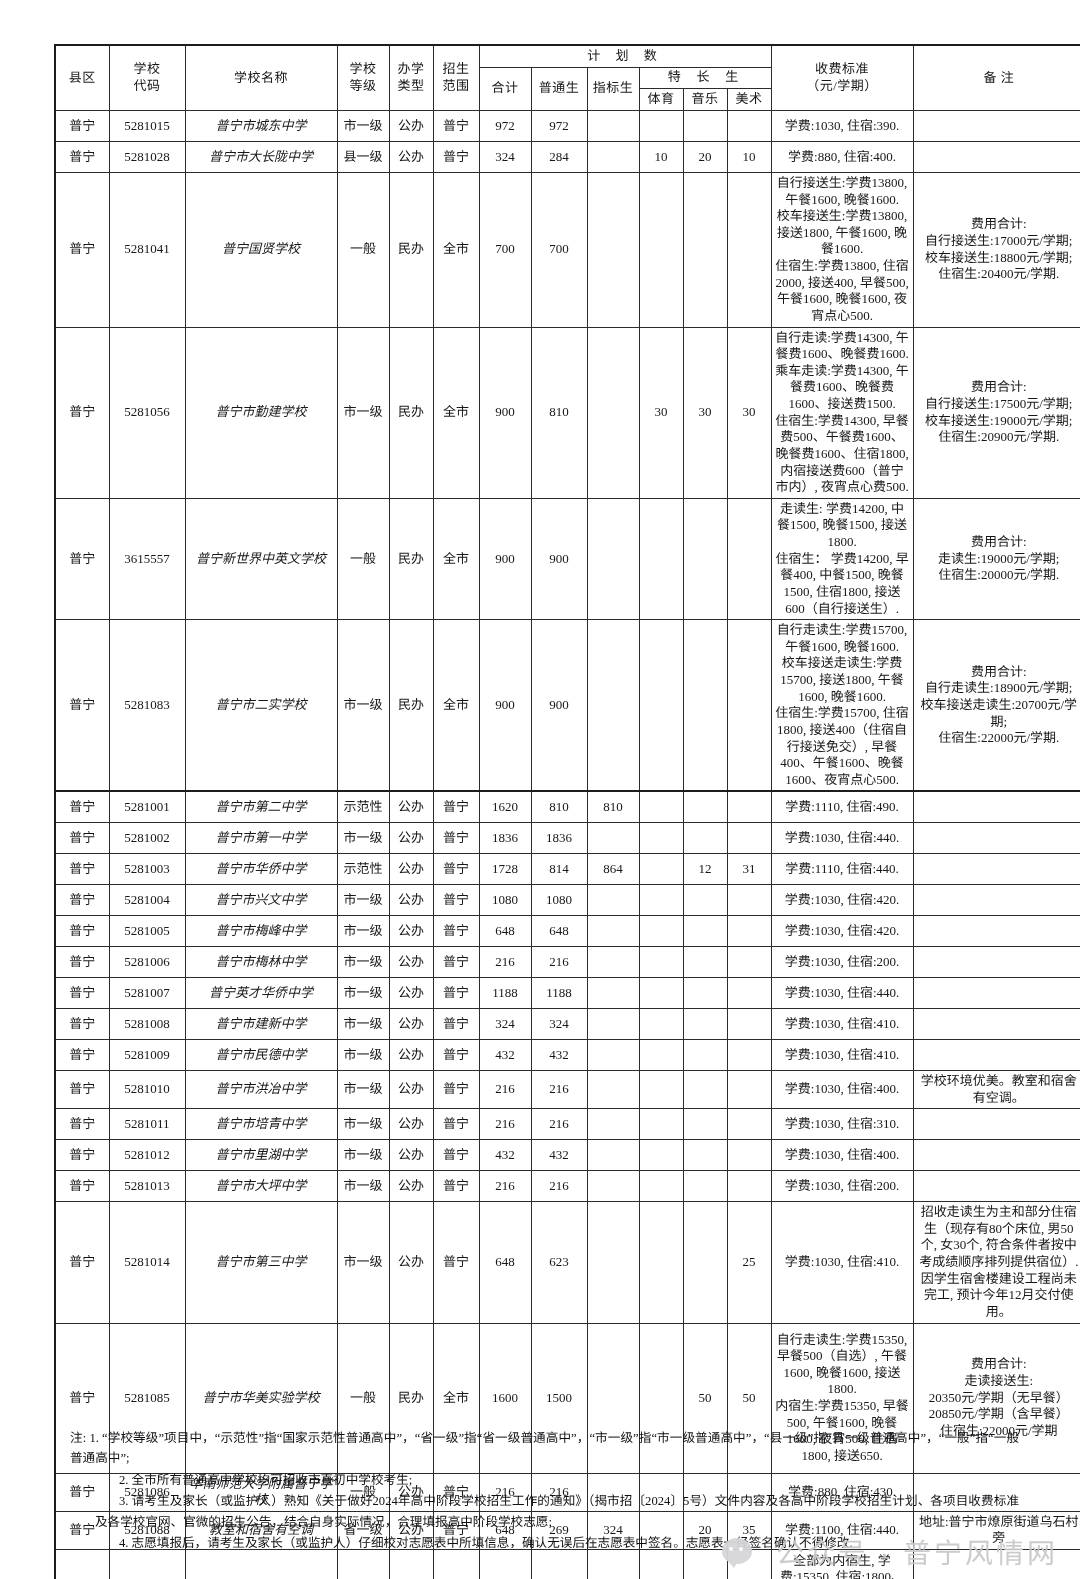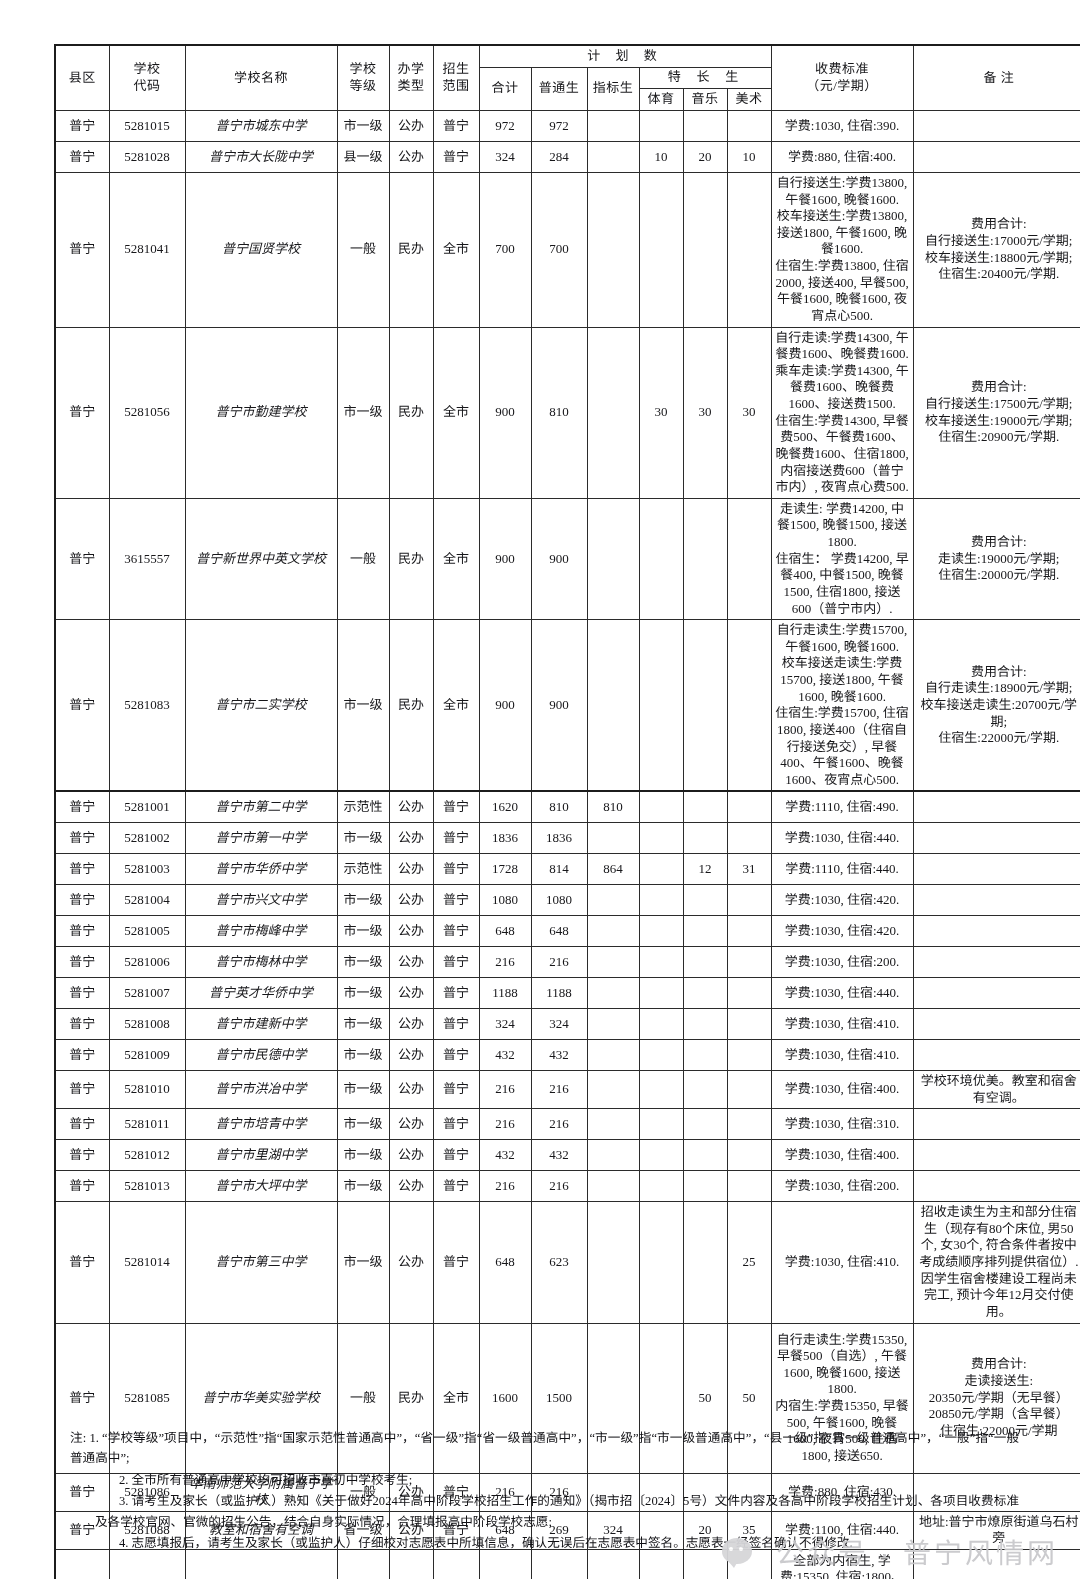--- a/index.html
+++ b/index.html
@@ -283,21 +283,21 @@
             <td class="num">一般</td>
             <td class="num">民办</td>
             <td class="num">全市</td>
             <td class="num">900</td>
             <td class="num">900</td>
             <td class="num"></td>
             <td class="num"></td>
             <td class="num"></td>
             <td class="num"></td>
             <td class="fee">走读生: 学费14200, 中餐1500, 晚餐1500, 接送1800.
-住宿生： 学费14200, 早餐400, 中餐1500, 晚餐1500, 住宿1800, 接送600（普宁市内）.</td>
+住宿生： 学费14200, 早餐400, 中餐1500, 晚餐1500, 住宿1800, 接送600（自行接送生）.</td>
             <td class="note">费用合计:
 走读生:19000元/学期;
 住宿生:20000元/学期.</td>
           </tr>
           <tr style="height: 150px;">
             <td class="num">普宁</td>
             <td class="num">5281083</td>
             <td class="name">普宁市二实学校</td>
             <td class="num">市一级</td>
             <td class="num">民办</td>

